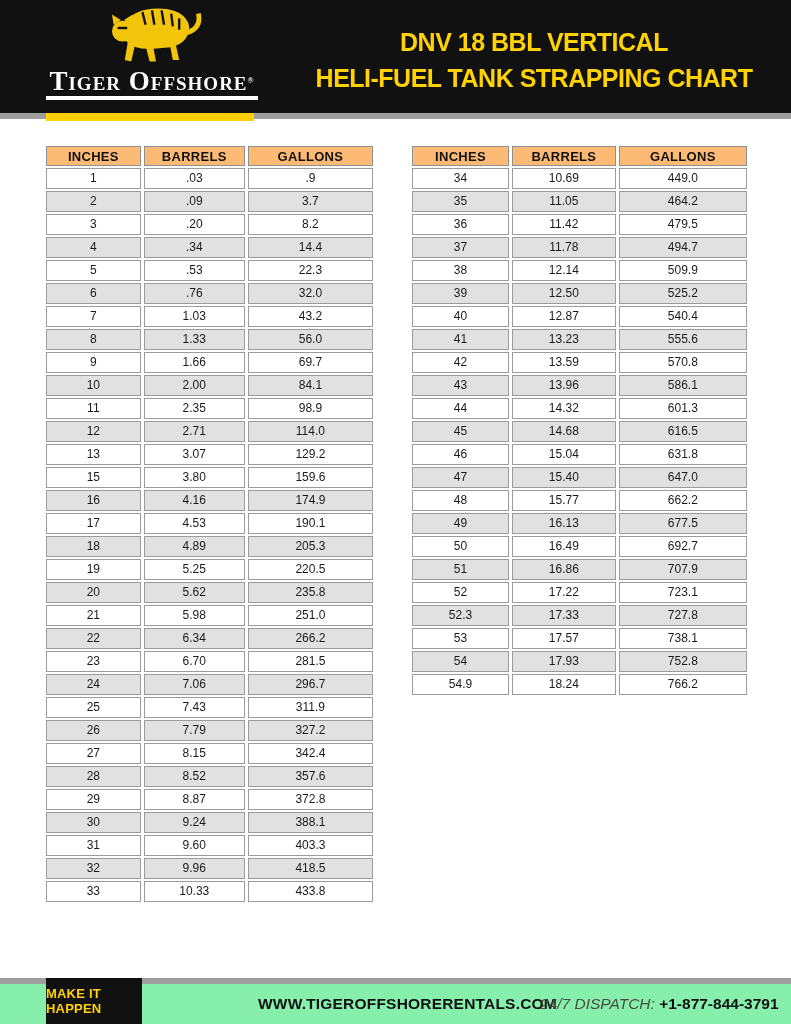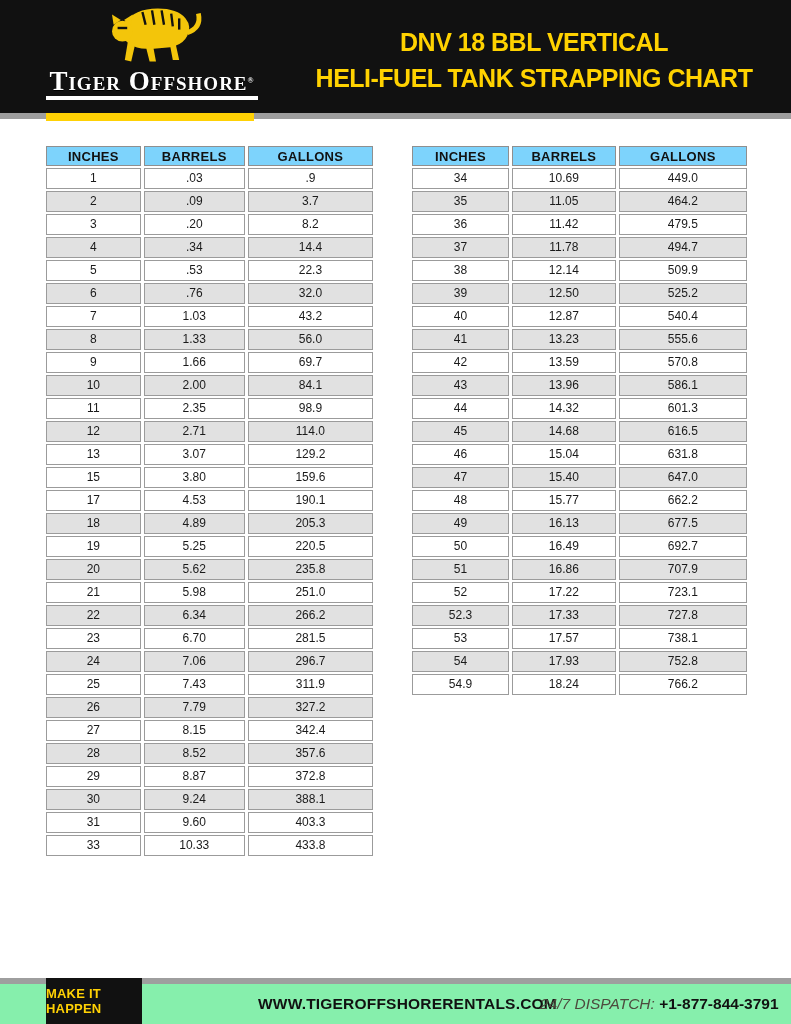--- a/index.html
+++ b/index.html
@@ -25,21 +25,21 @@
     color:#FFD200; font-weight:bold; font-size:25px; line-height:36px; letter-spacing:-0.5px;
   }
   
   .stripe { position:absolute; top:113px; left:0; width:791px; height:6px; background:#9E9E9E; }
   .stripe-accent { position:absolute; top:113px; left:46px; width:208px; height:8px; background:#FFD104; }
   
   .tbl { position:absolute; top:144px; border-collapse:separate; border-spacing:3px 2px; }
   .tbl-left  { left:43px;  width:333px; }
   .tbl-right { left:409px; width:341px; }
   .tbl th {
-    background:#7dd3fc; border:1px solid #8f8f8f; height:20px;
+    background:#fdba74; border:1px solid #8f8f8f; height:20px;
     font-size:13px; font-weight:bold; color:#111; letter-spacing:0.3px; text-align:center;
   }
   .tbl td {
     border:1px solid #9b9b9b; height:19px; background:#ffffff;
     font-size:12px; color:#1a1a1a; text-align:center; line-height:19px;
   }
   .tbl tr.alt td { background:#E1E1E1; }
   
   .footer { position:absolute; left:0; bottom:0; width:791px; height:46px; }
   .footer-stripe { height:6px; background:#9E9E9E; }
@@ -169,20 +169,25 @@
         <tr>
           <td>13</td>
           <td>3.07</td>
           <td>129.2</td>
         </tr>
         <tr>
           <td>15</td>
           <td>3.80</td>
           <td>159.6</td>
         </tr>
+        <tr class="alt">
+          <td>16</td>
+          <td>4.16</td>
+          <td>174.9</td>
+        </tr>
         <tr>
           <td>17</td>
           <td>4.53</td>
           <td>190.1</td>
         </tr>
         <tr class="alt">
           <td>18</td>
           <td>4.89</td>
           <td>205.3</td>
         </tr>
@@ -243,20 +248,25 @@
         </tr>
         <tr class="alt">
           <td>30</td>
           <td>9.24</td>
           <td>388.1</td>
         </tr>
         <tr>
           <td>31</td>
           <td>9.60</td>
           <td>403.3</td>
+        </tr>
+        <tr class="alt">
+          <td>32</td>
+          <td>9.96</td>
+          <td>418.5</td>
         </tr>
         <tr>
           <td>33</td>
           <td>10.33</td>
           <td>433.8</td>
         </tr>
       </tbody>
   </table>
 
   <table class="tbl tbl-right">

